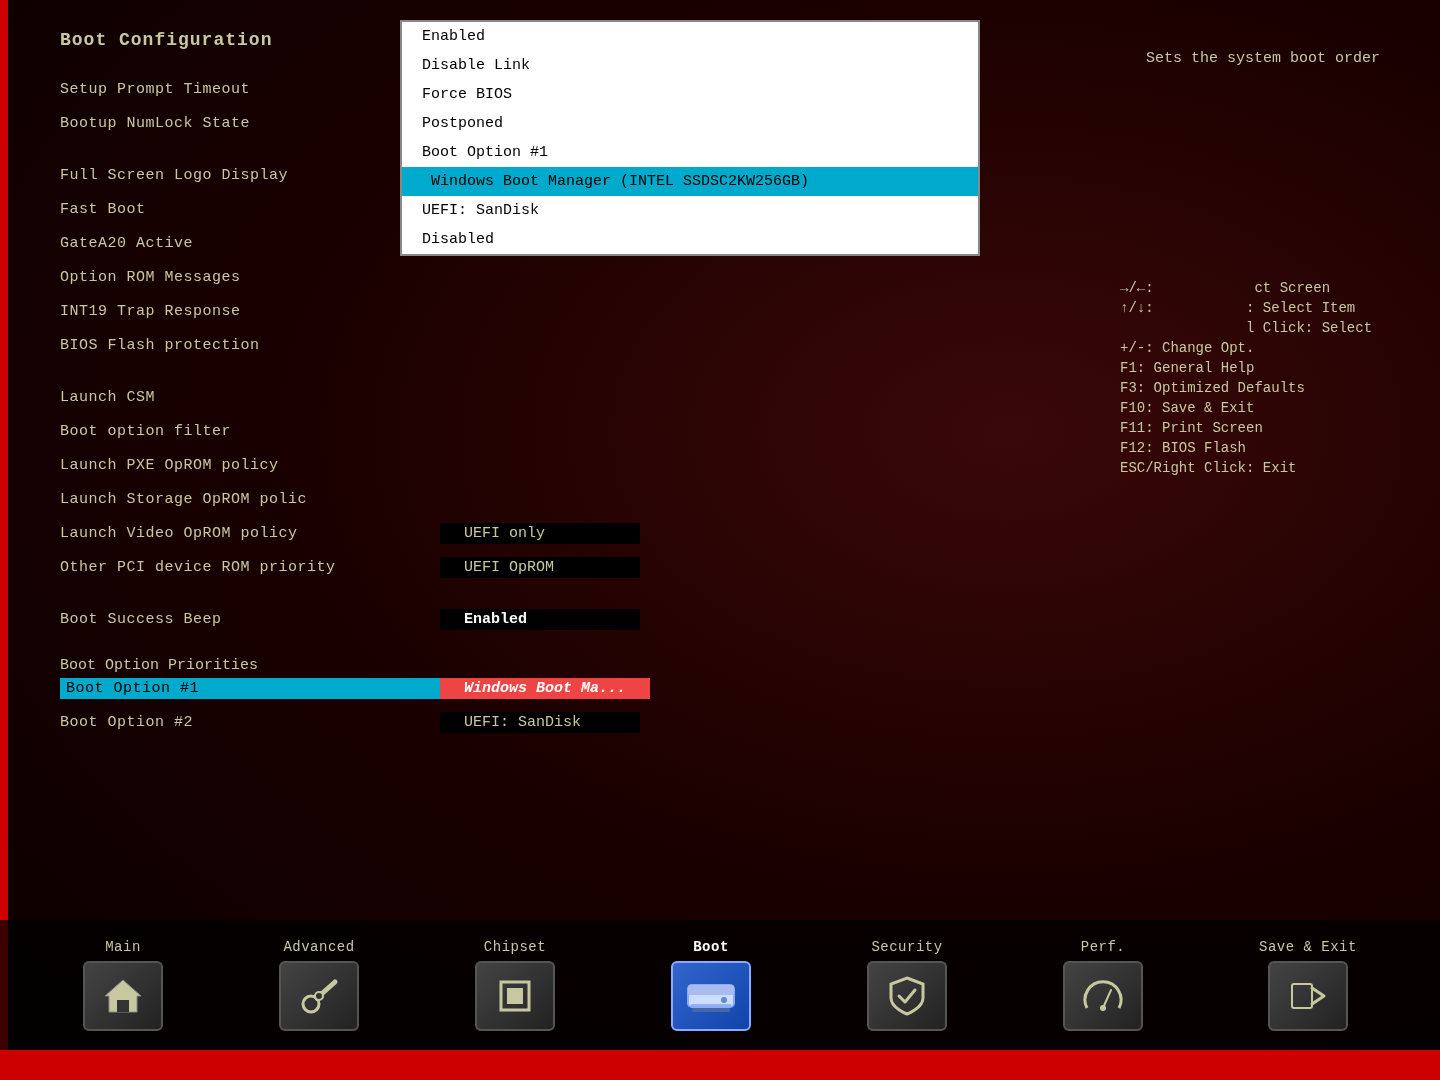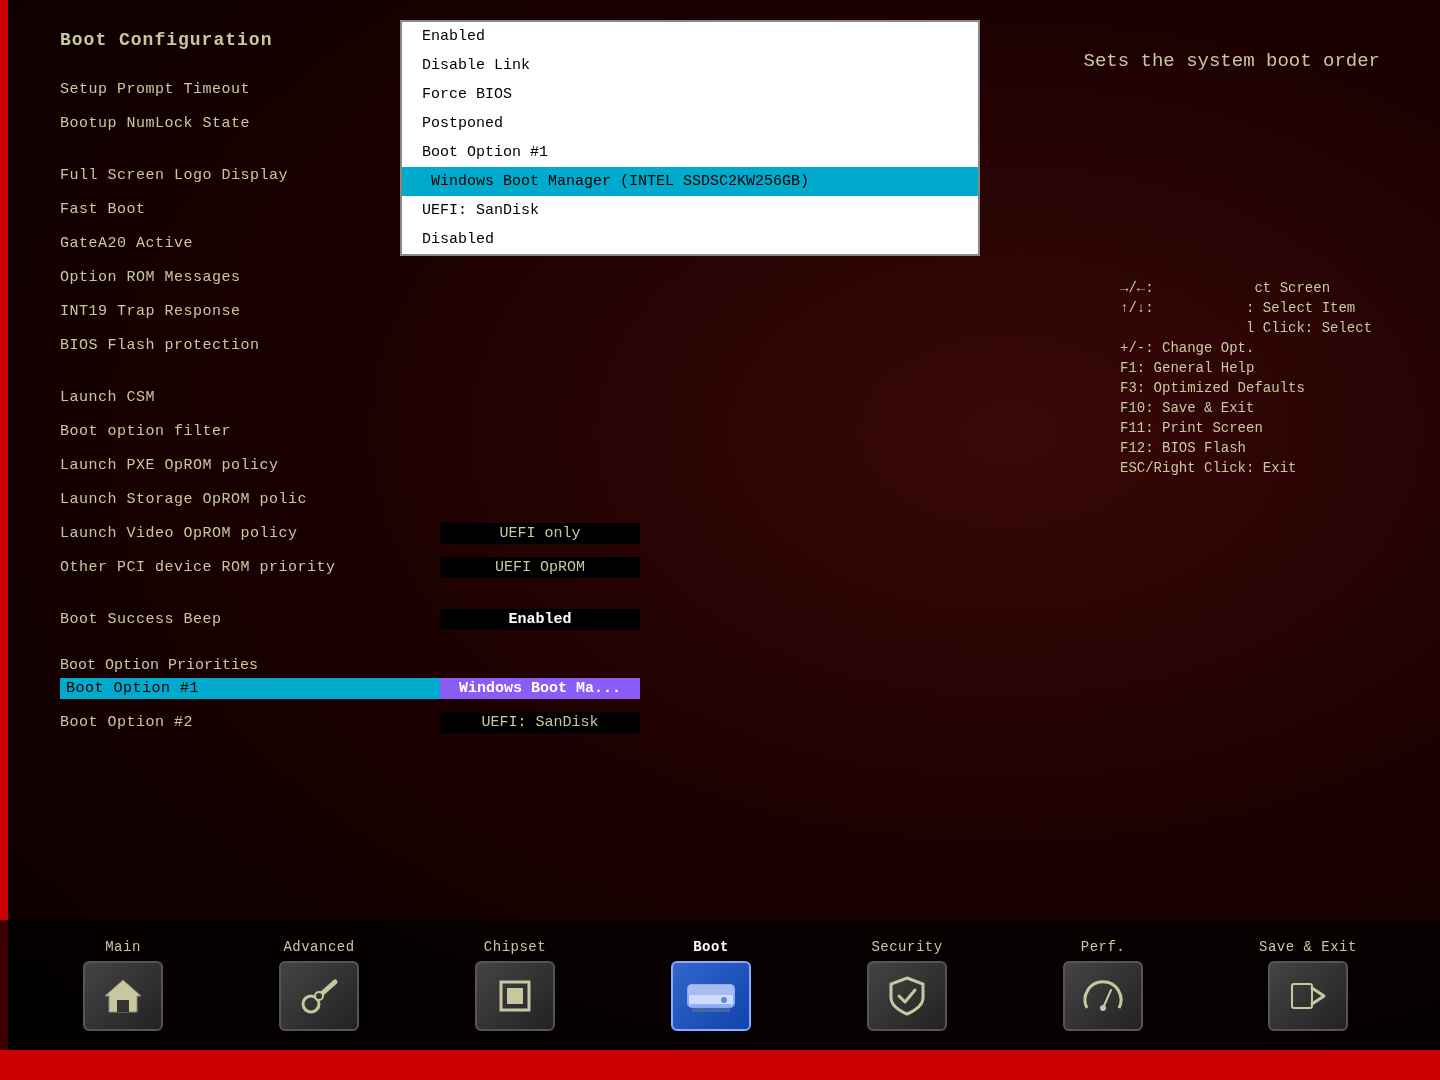--- a/index.html
+++ b/index.html
@@ -54,21 +54,21 @@
       margin-bottom: 25px;
       letter-spacing: 1px;
     }
 
     
     .help-text-top {
       position: absolute;
       top: 50px;
       right: 60px;
       color: #c8c8a0;
-      font-size: 19px;
+      font-size: 15px;
       font-family: 'Courier New', Courier, monospace;
       z-index: 3;
     }
 
     
     .bios-row {
       display: flex;
       align-items: center;
       margin-bottom: 6px;
       min-height: 28px;
@@ -80,23 +80,22 @@
       font-family: 'Courier New', Courier, monospace;
       flex: 0 0 380px;
       letter-spacing: 0.5px;
     }
 
     .bios-value {
       color: #c8c8a0;
       font-size: 15px;
       font-family: 'Courier New', Courier, monospace;
       background: #2a2a00;
-      padding: 2px 8px;
+      padding: 2px 24px;
       min-width: 200px;
-      text-align: center;
     }
 
     .bios-value.highlighted {
       background: #8a8a40;
       color: #ffffff;
     }
 
     .bios-value.black-bg {
       background: #000000;
       color: #c8c8a0;
@@ -304,21 +303,21 @@
       <span class="bios-label">Boot Success Beep</span>
       <span class="bios-value black-bg" style="font-weight:bold; color:#ffffff;">Enabled</span>
     </div>
 
     <div class="bios-section-gap"></div>
 
     <div class="boot-priorities-label">Boot Option Priorities</div>
 
     <div class="bios-row selected">
       <span class="bios-label" style="background:#00aacc; color:#000000; padding:2px 6px;">Boot Option #1</span>
-      <span class="bios-value" style="background:#8b5cf6; color:#ffffff; font-weight:bold;">Windows Boot Ma...</span>
+      <span class="bios-value" style="background:#ef4444; color:#ffffff; font-weight:bold;font-style:italic;">Windows Boot Ma...</span>
     </div>
 
     <div class="bios-row">
       <span class="bios-label">Boot Option #2</span>
       <span class="bios-value black-bg">UEFI: SanDisk</span>
     </div>
 
   </div>
 
   <div style="position:absolute; right:20px; top:280px; width:300px;">

